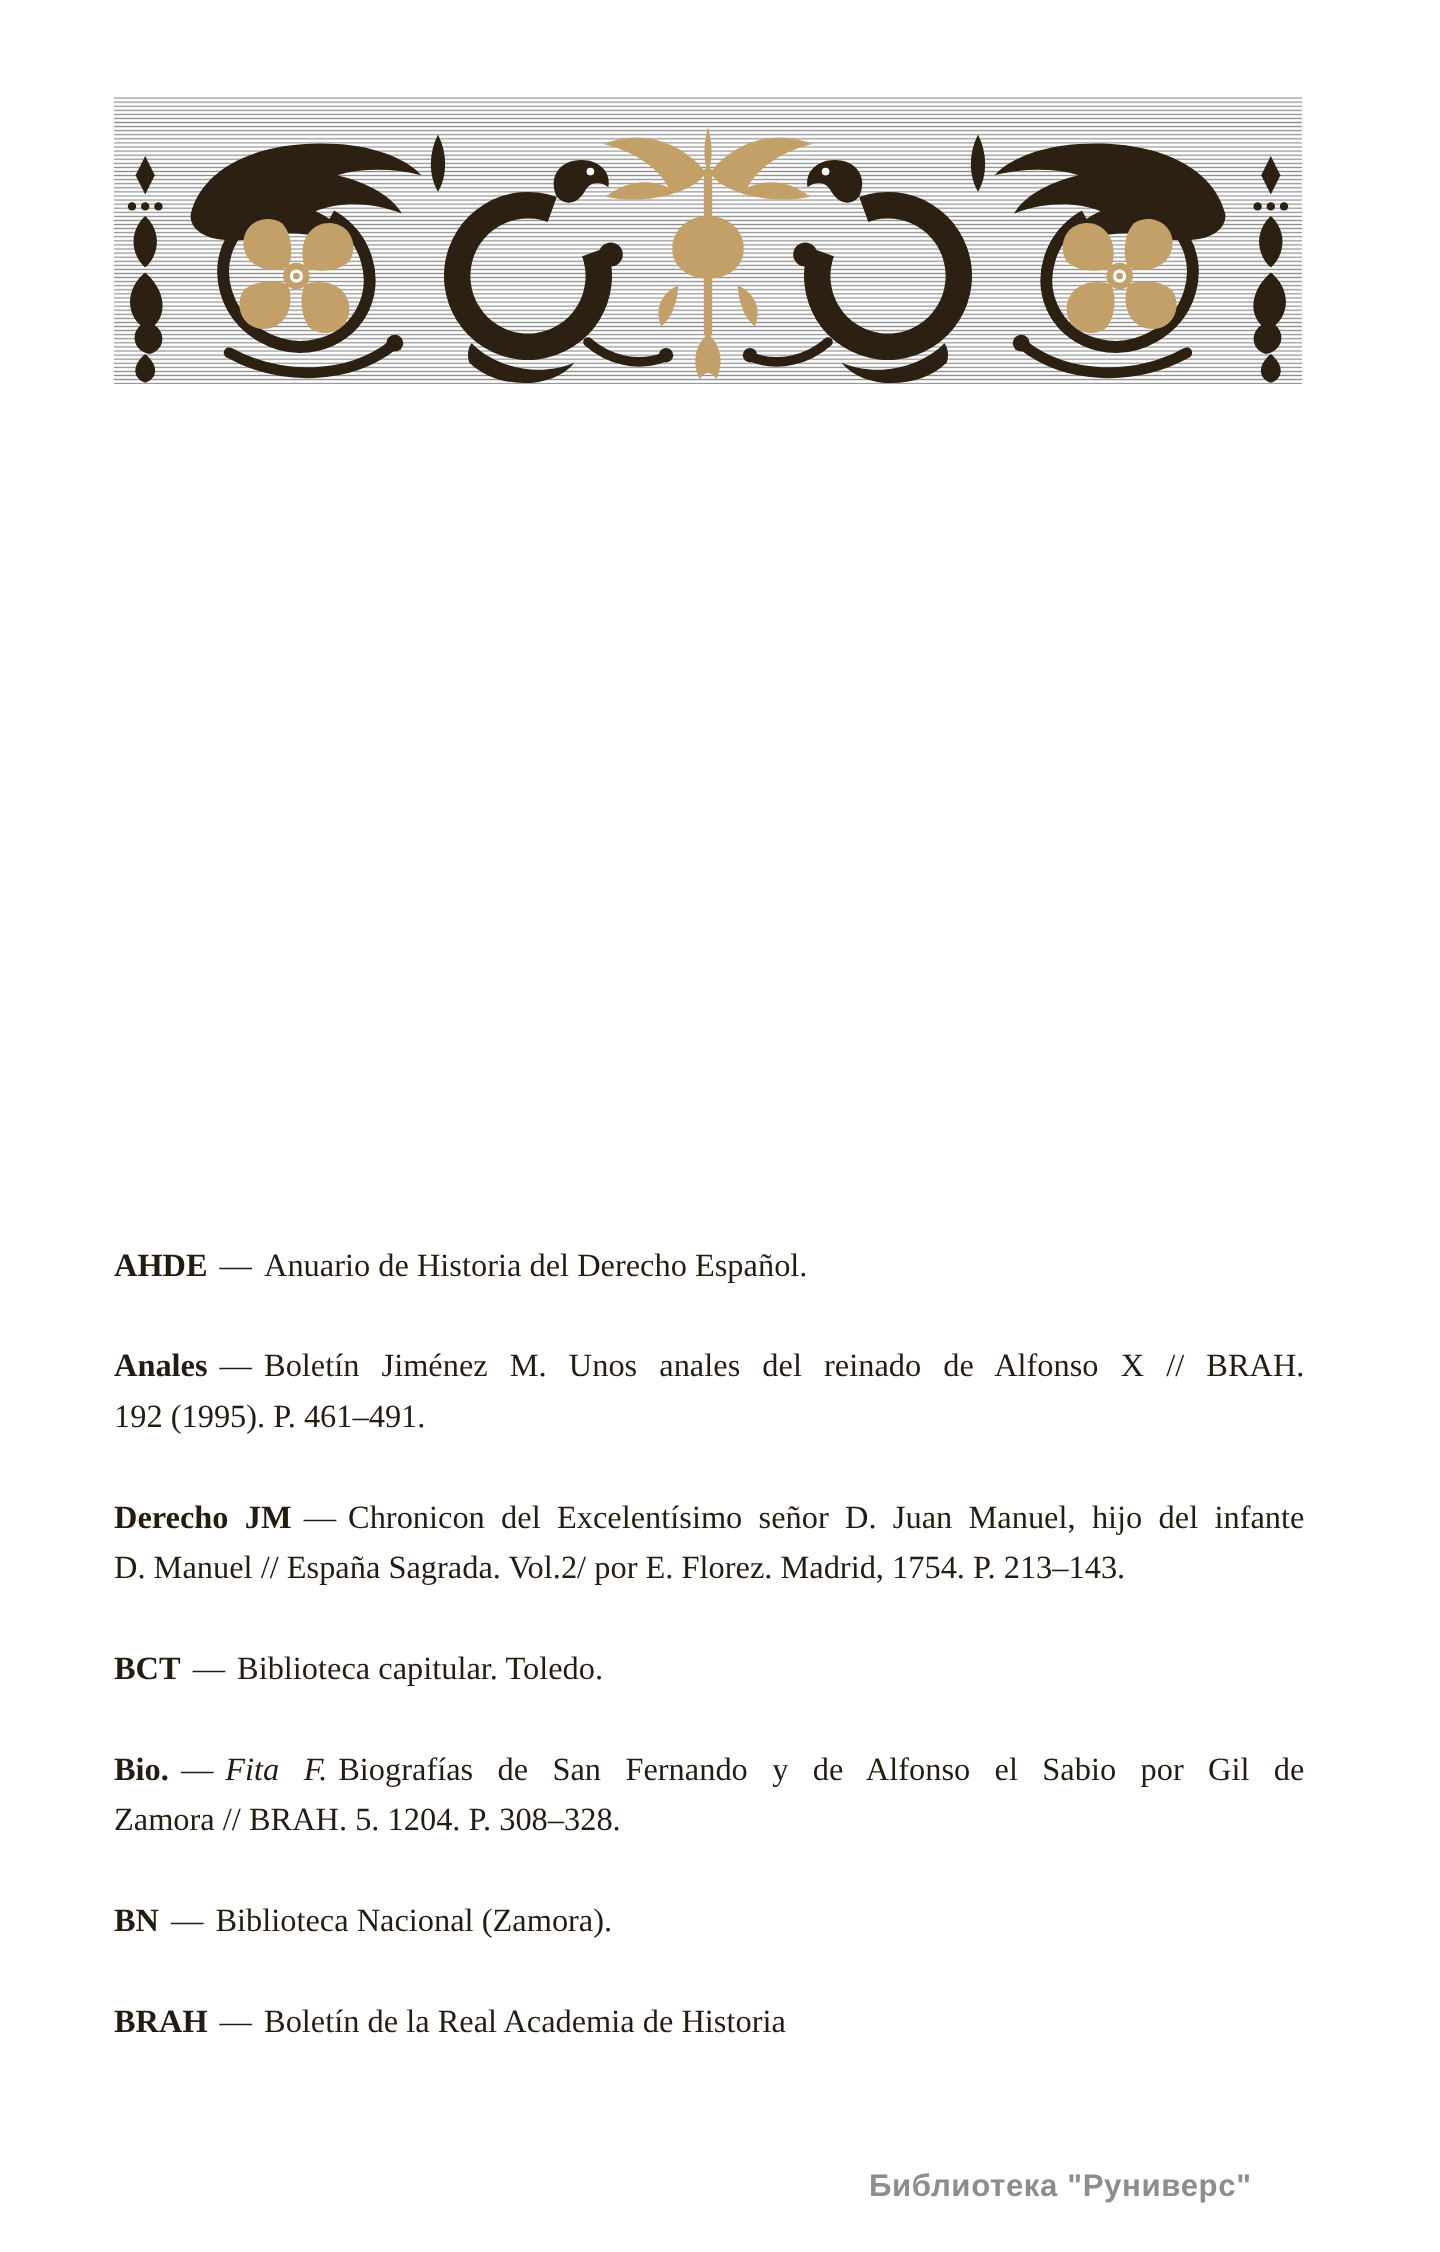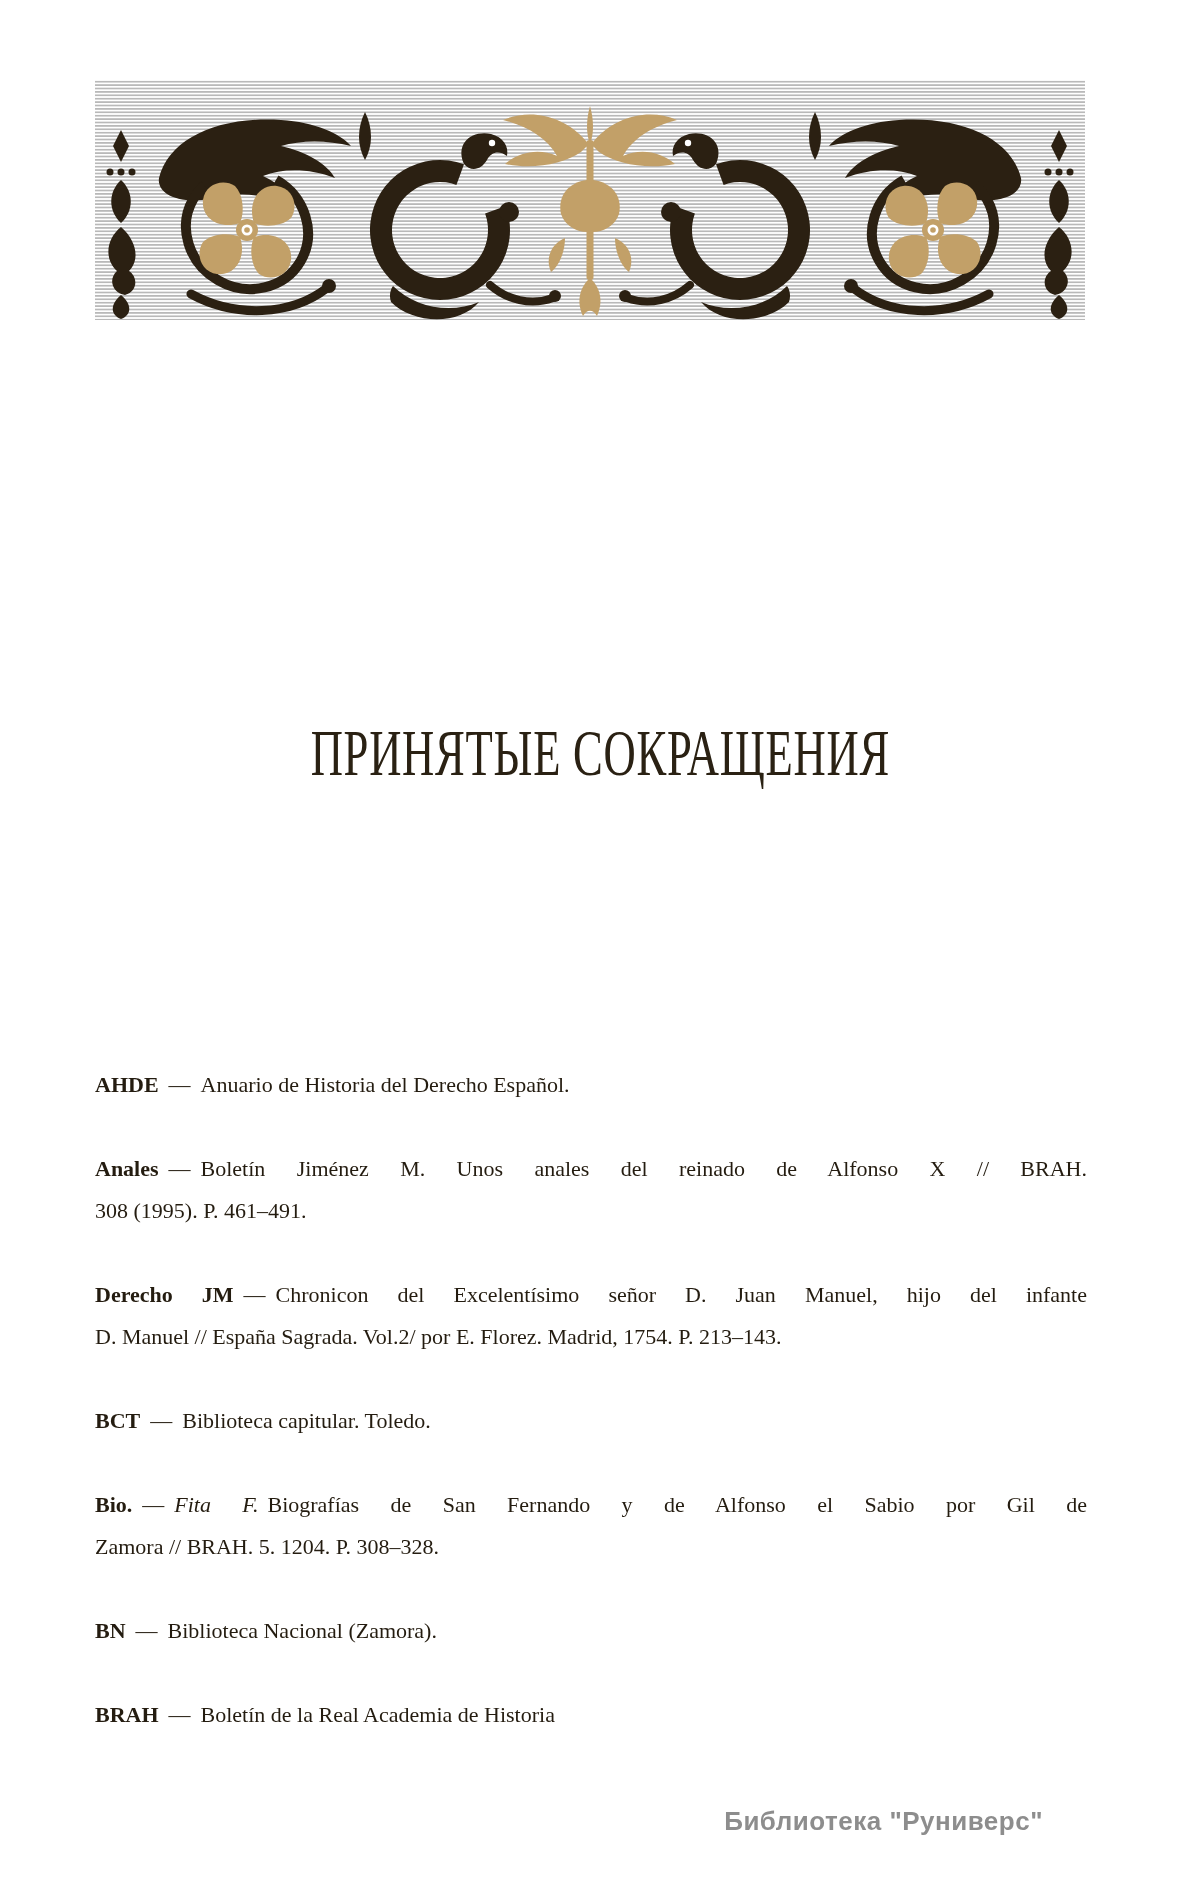--- a/index.html
+++ b/index.html
@@ -33,23 +33,23 @@
     font-size: 62px;
     font-weight: normal;
     letter-spacing: 1px;
     white-space: nowrap;
     transform: scale(0.72, 1.06);
     transform-origin: 50% 50%;
   }
   .entries {
     position: absolute;
     left: 95px;
-    top: 1064px;
+    top: 1033px;
     width: 992px;
-    font-size: 22px;
+    font-size: 27px;
     line-height: 42px;
   }
   .entries p.entry { margin: 0 0 42px 0; }
   .entries p.entry:last-child { margin-bottom: 12px; }
   .line { display: block; }
   .line.just { text-align: justify; text-align-last: justify; }
   .term { font-weight: bold; }
   .dash { padding: 0 10px; }
   .it { margin-right: 9px; }
   .watermark {
@@ -132,33 +132,30 @@
       <g fill="#c2a068">
         <use href="#centerHalf"></use>
         <use href="#centerHalf" transform="translate(990,0) scale(-1,1)"></use>
         <path d="M495,26 C491,40 491,54 495,64 C499,54 499,40 495,26 Z"></path>
         <rect x="491.5" y="60" width="7" height="140" rx="3"></rect>
         <path d="M495,198 C485,207 481,221 488,236 C492,229 498,229 502,236 C509,221 505,207 495,198 Z"></path>
       </g>
     </svg>
   </div>
 
-  <h1 class="chapter-title" style="margin:0; font-weight:normal;">
-    <span>ПРИНЯТЫЕ СОКРАЩЕНИЯ</span>
-  </h1>
 
   <div class="entries">
 
     <p class="entry">
       <span class="line"><b class="term">AHDE</b><span class="dash">—</span><span>Anuario de Historia del Derecho Español.</span></span>
     </p>
 
     <p class="entry">
       <span class="line just"><b class="term">Anales</b><span class="dash">—</span><span>Boletín Jiménez M. Unos anales del reinado de Alfonso X // BRAH.</span></span>
-      <span class="line">308 (1995). P. 461–491.</span>
+      <span class="line">192 (1995). P. 461–491.</span>
     </p>
 
     <p class="entry">
       <span class="line just"><b class="term">Derecho JM</b><span class="dash">—</span><span>Chronicon del Excelentísimo señor D. Juan Manuel, hijo del infante</span></span>
       <span class="line">D. Manuel // España Sagrada. Vol.2/ por E. Florez. Madrid, 1754. P. 213–143.</span>
     </p>
 
     <p class="entry">
       <span class="line"><b class="term">BCT</b><span class="dash">—</span><span>Biblioteca capitular. Toledo.</span></span>
     </p>

